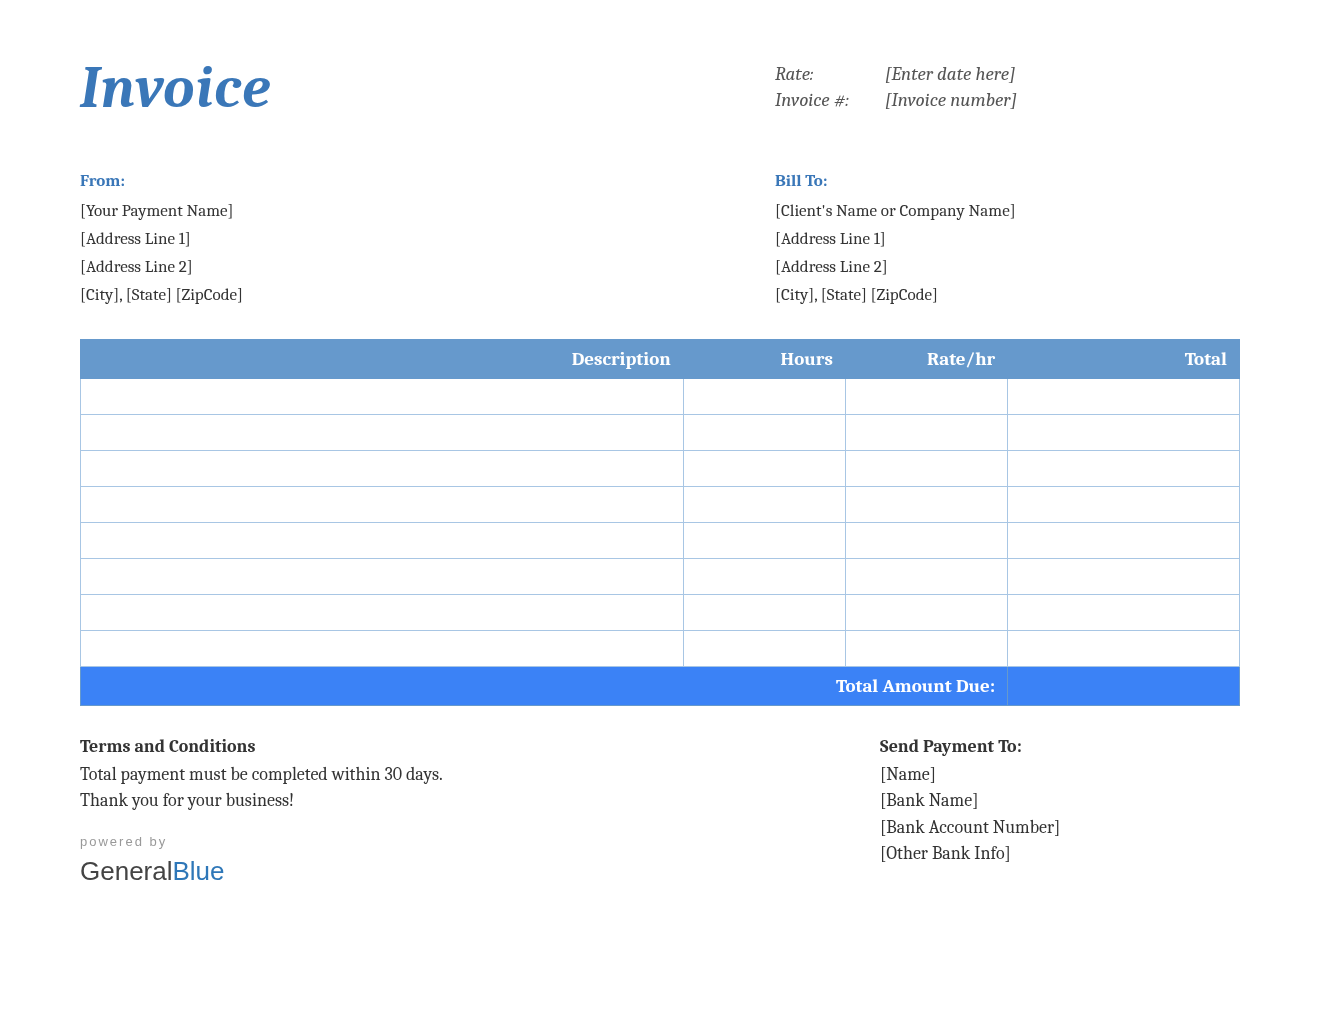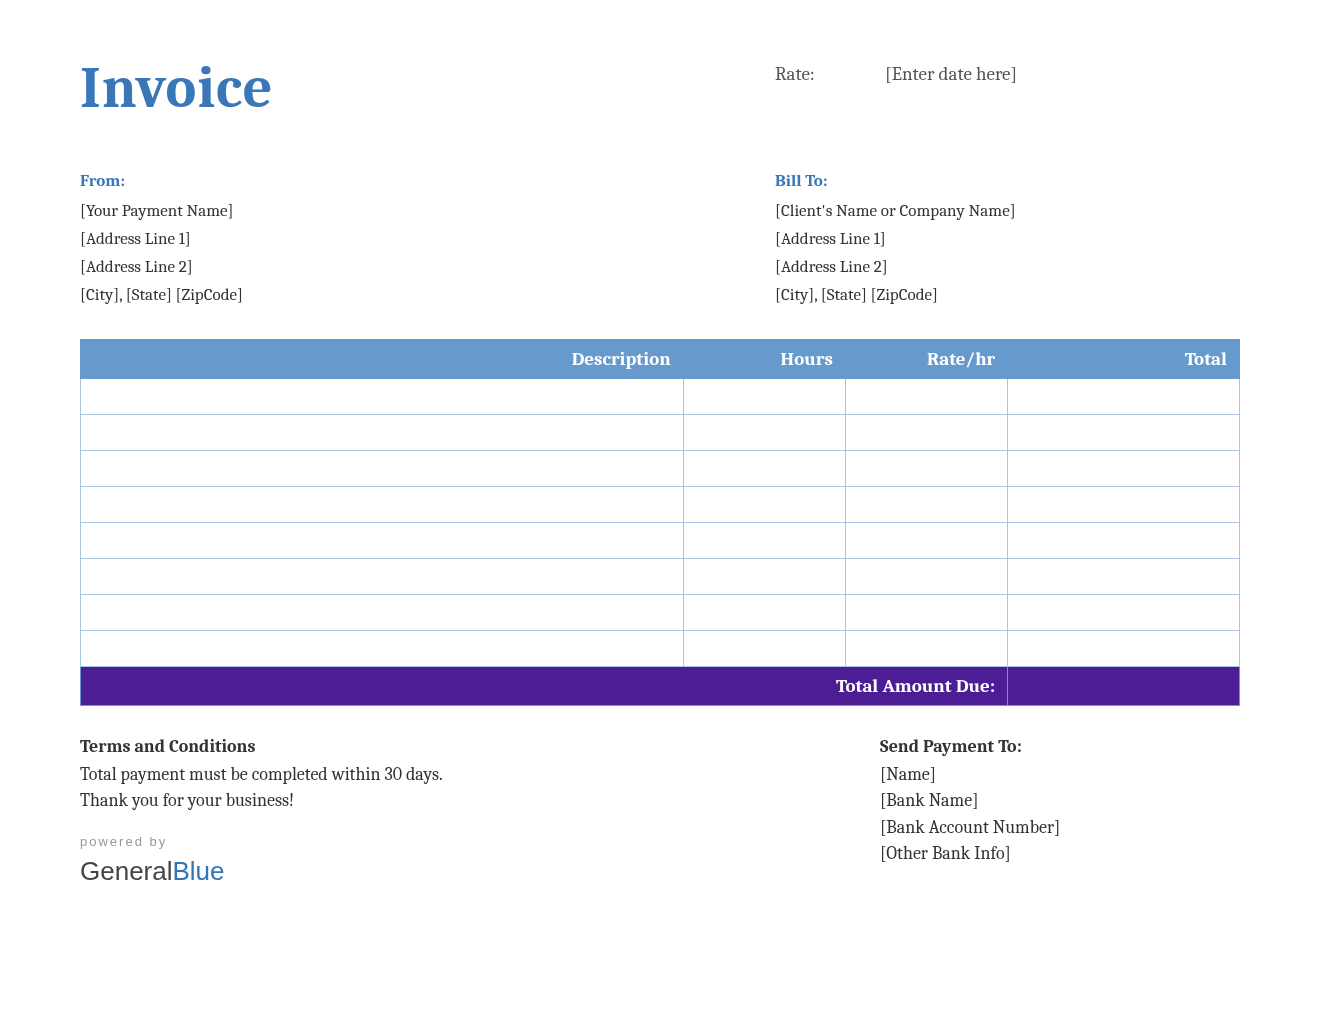--- a/index.html
+++ b/index.html
@@ -9,20 +9,21 @@
     width: 1320px;
     height: 1020px;
     padding: 55px 80px;
     color: #333;
   }
   .header-row {
     display: flex;
     justify-content: space-between;
     align-items: flex-start;
     margin-bottom: 45px;
+    font-style: italic;
   }
   .invoice-title {
     font-size: 58px;
     font-weight: bold;
     color: #3a77b8;
     letter-spacing: 1px;
   }
   .meta {
     margin-top: 8px;
     color: #555;
@@ -55,21 +56,21 @@
     border: 1px solid #a8c6e4;
     padding: 8px 12px;
     height: 36px;
     background: #fff;
   }
   .col-desc { width: 52%; }
   .col-hours { width: 14%; }
   .col-rate { width: 14%; }
   .col-total { width: 20%; }
   tr.total-row td {
-    background: #4c1d95;
+    background: #3b82f6;
     color: #fff;
     font-weight: bold;
     text-align: right;
     border: 1px solid #6699cc;
     margin-left: 36px;
   }
   tr.total-row td.total-val { text-align: left; }
   .footer {
     display: flex;
     justify-content: space-between;
@@ -95,20 +96,24 @@
 </style>
 </head>
 <body>
 
 <div class="header-row">
   <div class="invoice-title">Invoice</div>
   <div class="meta right-col">
     <div class="meta-row">
       <div class="meta-label">Rate:</div>
       <div>[Enter date here]</div>
+    </div>
+    <div class="meta-row">
+      <div class="meta-label">Invoice #:</div>
+      <div>[Invoice number]</div>
     </div>
   </div>
 </div>
 
 <div class="addresses">
   <div class="addr-block">
     <div class="addr-heading">From:</div>
     <div>[Your Payment Name]</div>
     <div>[Address Line 1]</div>
     <div>[Address Line 2]</div>

